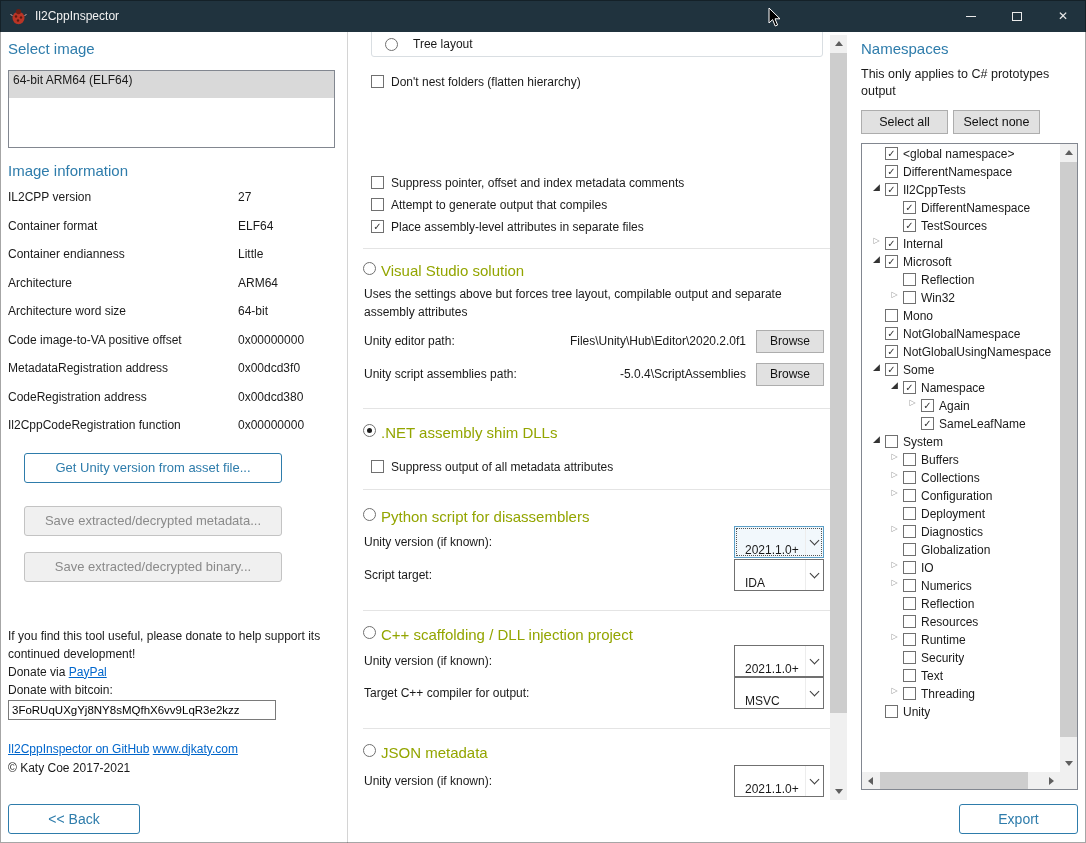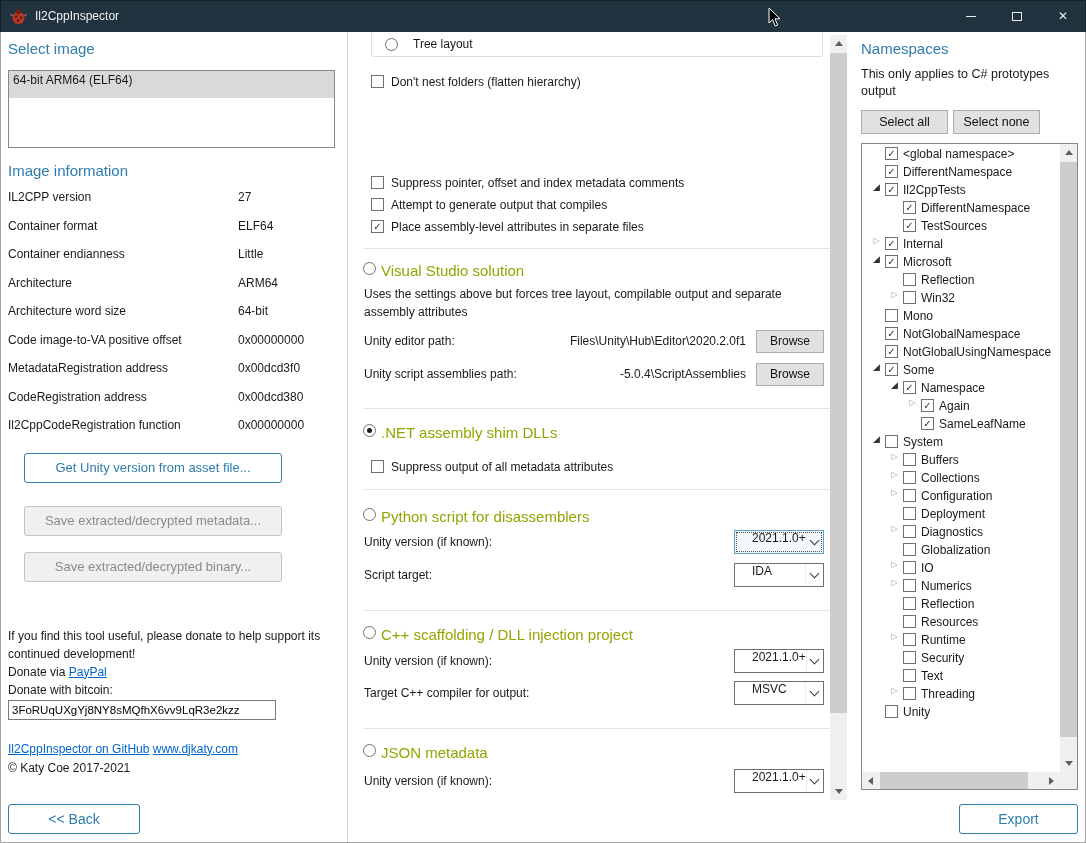--- a/index.html
+++ b/index.html
@@ -65,21 +65,21 @@
   .check-row{position:absolute;left:22px;display:flex;align-items:center;gap:7px;height:17px}
   .mid-divider{position:absolute;left:14px;width:470px}
   .section-head{position:absolute;left:14px;display:flex;align-items:flex-start;gap:5px;height:20px}
   .section-title{font-size:15px;color:#93a500}
   .desc{position:absolute;left:15px;width:434px;line-height:18px}
   .path-row{position:absolute;left:15px;width:460px;height:24px;display:flex;align-items:center}
   .path-label{flex:none}
   .path-value{flex:1;text-align:right;padding-right:10px;white-space:nowrap;overflow:hidden}
   .browse{width:68px;height:23px;flex:none}
   .field-row{position:absolute;left:15px;width:460px;height:24px;display:flex;align-items:center;justify-content:space-between}
-  .combo{width:90px;height:24px;border:1px solid #707070;background:#fff;display:flex;align-items:flex-start;padding-left:17px;cursor:default}
+  .combo{width:90px;height:32px;border:1px solid #707070;background:#fff;display:flex;align-items:flex-end;padding-left:10px;cursor:default}
   .combo-value{flex:1;font-size:12px}
   .arrow-zone{width:18px;height:100%;display:flex;align-items:center;justify-content:center;border-left:1px solid #ededed}
   .chevron{width:7px;height:7px;border-right:1.4px solid #3c3c3c;border-bottom:1.4px solid #3c3c3c;transform:rotate(45deg);margin-top:-3px}
   .combo.focused{outline:1px dotted #555;outline-offset:-3px;border-color:#5c9fc7;background:#f2f8fc}
   .mid-vsb{position:absolute;right:5px;top:3px;width:17px;height:765px;background:#f0f0f0}
   .mid-vsb .up{top:0;left:0}
   .mid-vsb .down{bottom:0;left:0}
   .sb-thumb-v{position:absolute;left:0;width:17px;background:#cdcdcd}
   .sb-thumb-h{position:absolute;top:0;height:17px;background:#cdcdcd}
 

